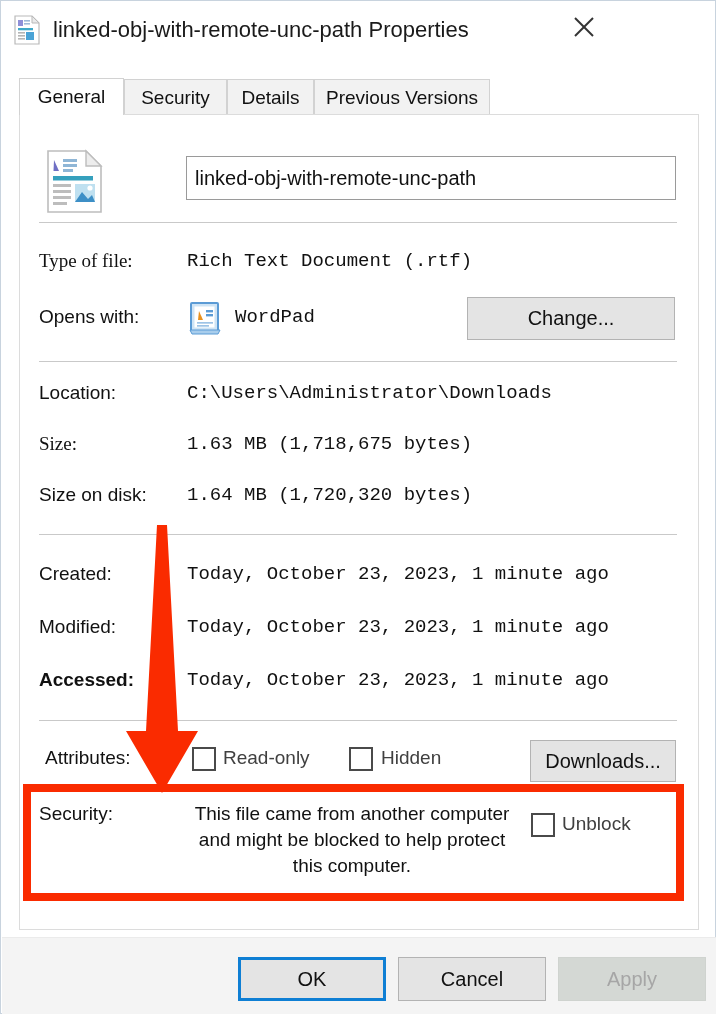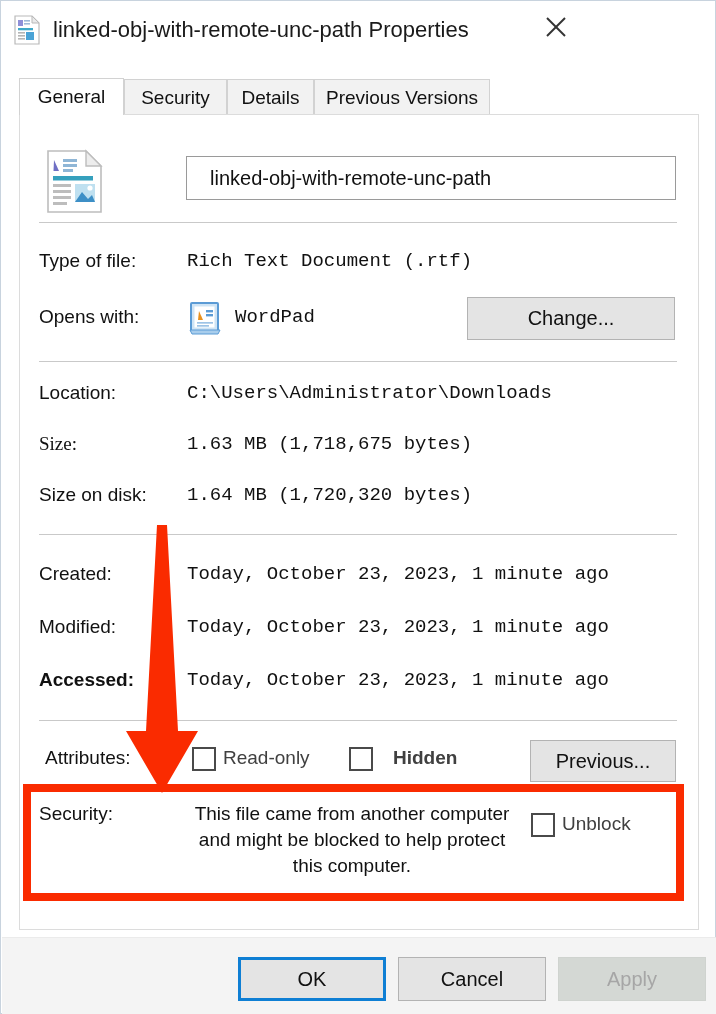--- a/index.html
+++ b/index.html
@@ -23,20 +23,21 @@
     width: 716px; height: 1014px;
     background: #ffffff;
     box-sizing: border-box;
     border: 1px solid #c8d3de;
   }
   #titlebar {
     position: absolute;
     left: 0; top: 0;
     width: 588px; height: 58px;
     background: #ffffff;
+    padding-left: 28px;
   }
   #title-icon {
     position: absolute;
     left: 12px; top: 14px;
     width: 28px; height: 30px;
   }
   #title-text {
     position: absolute;
     left: 52px; top: 13px;
     font-size: 22px;
@@ -124,21 +125,21 @@
   }
   #filename-field {
     position: absolute;
     left: 185px; top: 155px;
     width: 490px; height: 44px;
     box-sizing: border-box;
     background: #ffffff;
     border: 1px solid #9a9a9a;
     font-size: 20px;
     color: #111;
-    padding: 0 0 0 23px;
+    padding: 0 0 0 8px;
     line-height: 42px;
     font-family: "Liberation Sans", sans-serif;
     outline: none;
   }
 
   
   #wordpad-icon {
     position: absolute;
     left: 186px; top: 299px;
     width: 36px; height: 36px;
@@ -282,21 +283,21 @@
       <rect x="9" y="53" width="14" height="3" fill="#bdbdbd"></rect>
       <rect x="31" y="35" width="20" height="18" fill="#bfe0f0"></rect>
       <path d="M31 53 L38 43 L44 50 L48 46 L51 53 Z" fill="#3d8fc6"></path>
       <circle cx="46" cy="39" r="2.6" fill="#ffffff"></circle>
     </svg>
   </span>
   <input id="filename-field" type="text" spellcheck="false" value="linked-obj-with-remote-unc-path" style="">
 
   <div class="sep" style="left:38px; top:221px; width:638px;"></div>
 
-  <span class="row-label" style="left:38px; top:249px;">Type of file:</span>
+  <span class="row-label" style="left:38px; top:249px;font-family:Liberation Serif, serif;">Type of file:</span>
   <span class="row-value" style="left:186px; top:249px;">Rich Text Document (.rtf)</span>
 
   <span class="row-label" style="left:38px; top:305px;">Opens with:</span>
   <span id="wordpad-icon">
     <svg width="36" height="36" viewBox="0 0 36 36">
       <rect x="4" y="3" width="27" height="28" rx="1" fill="#cfe4f5" stroke="#5b9bd5" stroke-width="2"></rect>
       <rect x="7.5" y="6.5" width="20" height="21" fill="#ffffff"></rect>
       <path d="M12 11 L16 20 H11 Z" fill="#e8911f"></path>
       <rect x="19" y="10" width="7" height="2.4" fill="#5b9bd5"></rect>
       <rect x="19" y="14" width="7" height="2.4" fill="#5b9bd5"></rect>
@@ -331,23 +332,23 @@
 
   <span class="row-label" style="left:38px; top:668px;font-weight:bold;">Accessed:</span>
   <span class="row-value" style="left:186px; top:668px;">Today, October 23, 2023, 1 minute ago</span>
 
   <div class="sep" style="left:38px; top:719px; width:638px;"></div>
 
   <span class="row-label" style="left:44px; top:746px;">Attributes:</span>
   <div class="cbox" style="left:191px; top:746px;"></div>
   <span class="cbox-label" style="left:222px; top:746px;">Read-only</span>
   <div class="cbox" style="left:348px; top:746px;"></div>
-  <span class="cbox-label" style="left:392px; top:746px;font-weight:bold;">Hidden</span>
+  <span class="cbox-label" style="left:380px; top:746px;">Hidden</span>
   <div class="btn" style="left:529px; top:739px; width:146px; height:42px;">
-    <span>Previous...</span>
+    <span>Downloads...</span>
   </div>
 
   <span class="row-label" style="left:38px; top:802px;">Security:</span>
   <div id="security-msg">This file came from another computer and might be blocked to help protect this computer.</div>
   <div class="cbox" style="left:530px; top:812px;"></div>
   <span class="cbox-label" style="left:561px; top:812px;">Unblock</span>
 
   <div id="bottombar"></div>
   <div class="btn default" style="left:237px; top:956px; width:148px; height:44px;">
     <span>OK</span>

